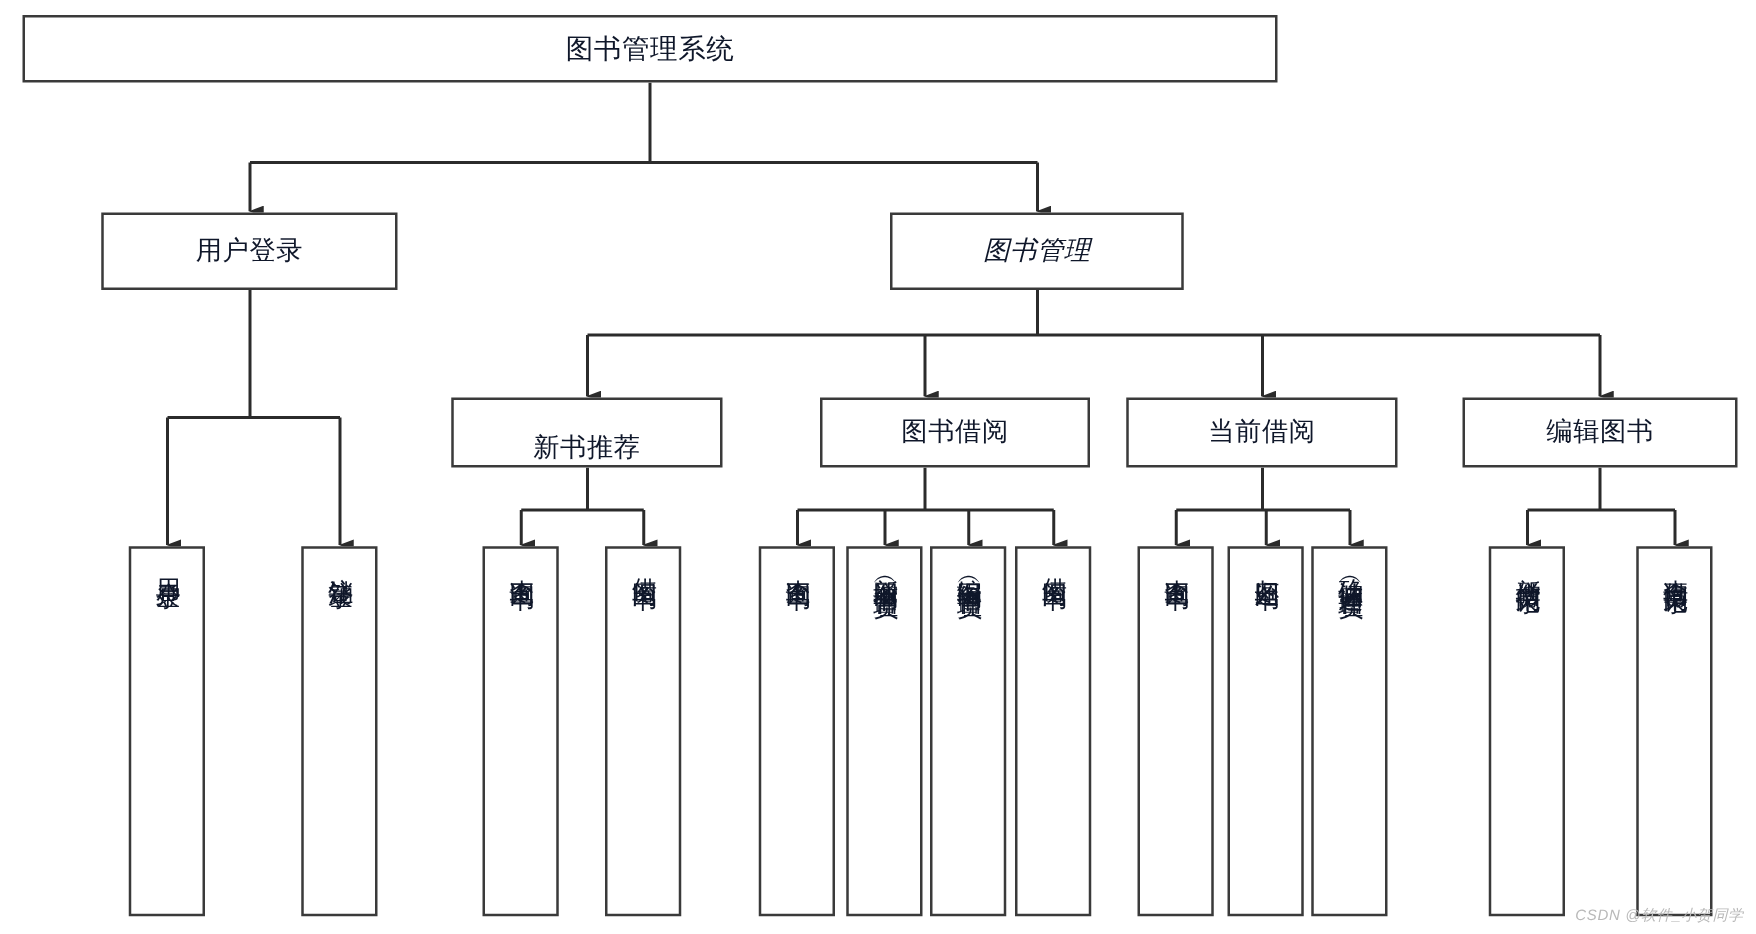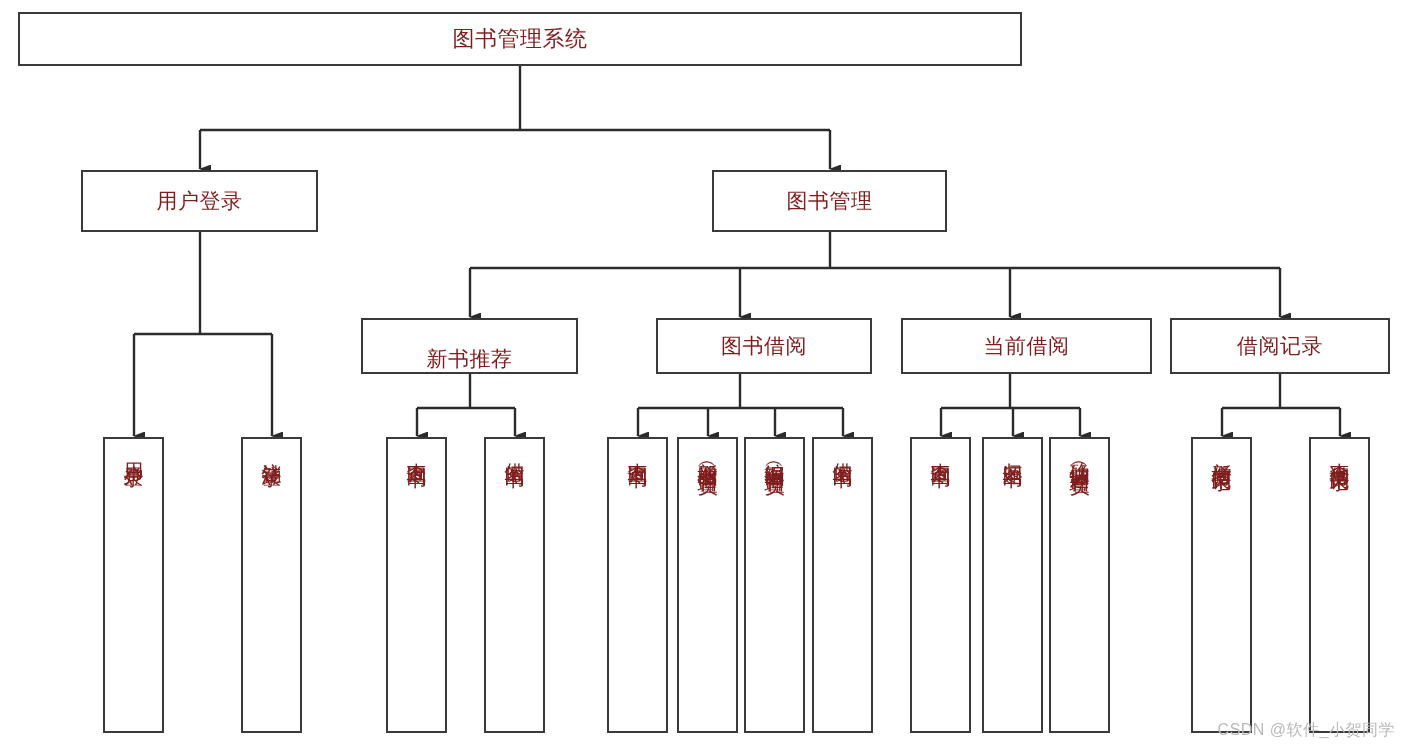--- a/index.html
+++ b/index.html
@@ -24,21 +24,21 @@
     pointer-events: none;
   }
   .node {
     position: absolute;
     box-sizing: border-box;
     background: #ffffff;
     border: 2px solid #3a3a3a;
     display: flex;
     align-items: center;
     justify-content: center;
-    color: #7f1d1d;
+    color: #0f172a;
   }
   .node .label {
     font-size: 21px;
     line-height: 1.18;
     letter-spacing: 0.5px;
     white-space: nowrap;
   }
   .node.vertical {
     align-items: flex-start;
     justify-content: center;
@@ -51,25 +51,26 @@
     line-height: 1.45;
     letter-spacing: 2px;
     white-space: nowrap;
     text-align: left;
   }
   .node.root .label { font-size: 22px; }
   .watermark {
     position: absolute;
     right: 10px;
     bottom: 6px;
-    font-size: 16px;
+    font-size: 12px;
     color: #b9b9b9;
     letter-spacing: 0.5px;
     white-space: nowrap;
     user-select: none;
+    font-style: italic;
   }
 </style>
 </head>
 <body>
 
 <div id="canvas">
   <svg class="edges" viewBox="0 0 1405 747">
     <defs>
       <marker id="arrow" markerWidth="10" markerHeight="12" refX="4.5" refY="11" orient="auto" markerUnits="userSpaceOnUse">
         <path d="M0,0 L9,0 L4.5,12 Z" fill="#2b2b2b"></path>
@@ -125,34 +126,34 @@
         </g>
       </g>
   </svg>
   <div id="node-layer">
       <div class="node  root" style="left: 18px; top: 12px; width: 1004px; height: 54px; border-color: rgb(58, 58, 58); background: rgb(255, 255, 255);">
         <span class="label">图书管理系统</span>
       </div>
       <div class="node " style="left: 81px; top: 170px; width: 237px; height: 62px; border-color: rgb(58, 58, 58); background: rgb(255, 255, 255);">
         <span class="label">用户登录</span>
       </div>
-      <div class="node " style="left: 712px; top: 170px; width: 235px; height: 62px; border-color: rgb(58, 58, 58); background: rgb(255, 255, 255);">
+      <div class="node " style="left: 712px; top: 170px; width: 235px; height: 62px; border-color: rgb(58, 58, 58); background: rgb(255, 255, 255); font-style: italic;">
         <span class="label">图书管理</span>
       </div>
       <div class="node " style="left: 361px; top: 318px; width: 217px; height: 56px; border-color: rgb(58, 58, 58); background: rgb(255, 255, 255); align-items: flex-end;">
         <span class="label">新书推荐</span>
       </div>
       <div class="node " style="left: 656px; top: 318px; width: 216px; height: 56px; border-color: rgb(58, 58, 58); background: rgb(255, 255, 255);">
         <span class="label">图书借阅</span>
       </div>
-      <div class="node " style="left: 901px; top: 318px; width: 251px; height: 56px; border-color: rgb(58, 58, 58); background: rgb(255, 255, 255);">
+      <div class="node " style="left: 901px; top: 318px; width: 217px; height: 56px; border-color: rgb(58, 58, 58); background: rgb(255, 255, 255);">
         <span class="label">当前借阅</span>
       </div>
       <div class="node " style="left: 1170px; top: 318px; width: 220px; height: 56px; border-color: rgb(58, 58, 58); background: rgb(255, 255, 255);">
-        <span class="label">借阅记录</span>
+        <span class="label">编辑图书</span>
       </div>
       <div class="node vertical" style="left: 103px; top: 437px; width: 61px; height: 296px; border-color: rgb(58, 58, 58); background: rgb(255, 255, 255);">
         <span class="label">用户登录</span>
       </div>
       <div class="node vertical" style="left: 241px; top: 437px; width: 61px; height: 296px; border-color: rgb(58, 58, 58); background: rgb(255, 255, 255);">
         <span class="label">注销登录</span>
       </div>
       <div class="node vertical" style="left: 386px; top: 437px; width: 61px; height: 296px; border-color: rgb(58, 58, 58); background: rgb(255, 255, 255);">
         <span class="label">查询图书</span>
       </div>

